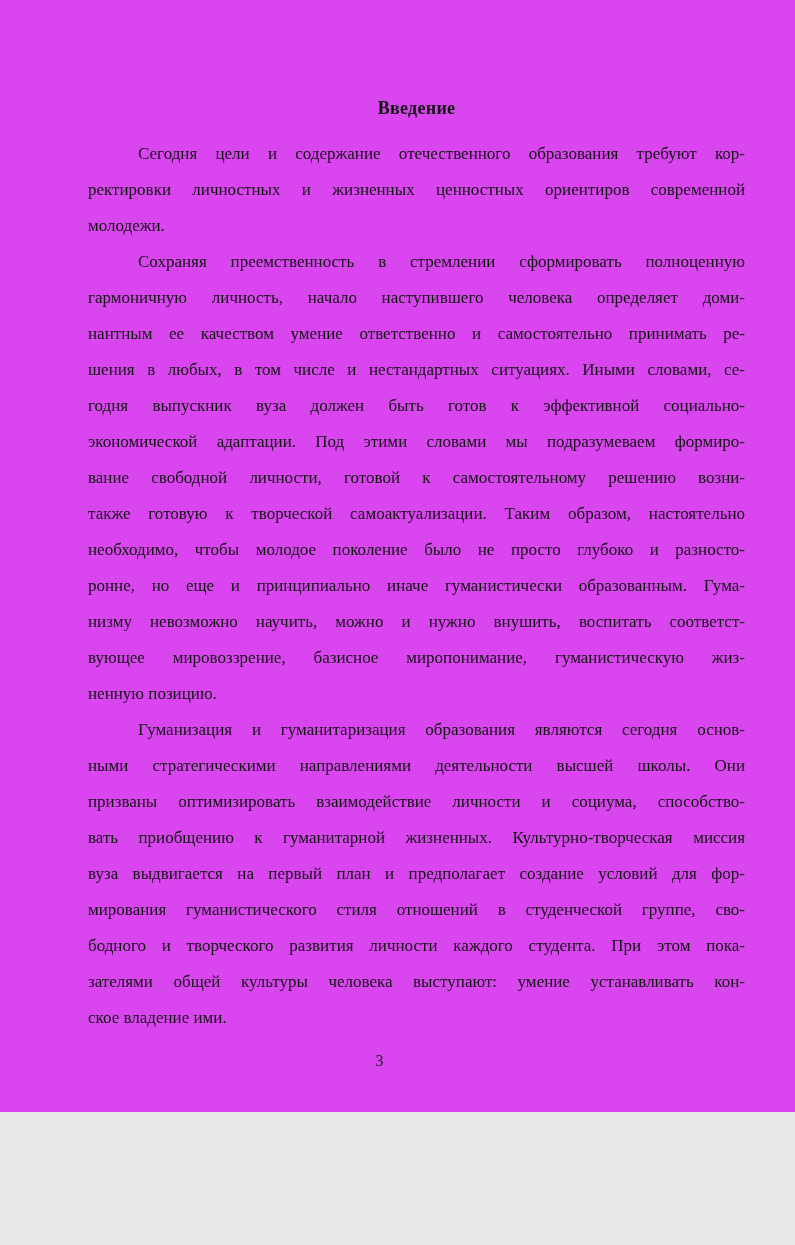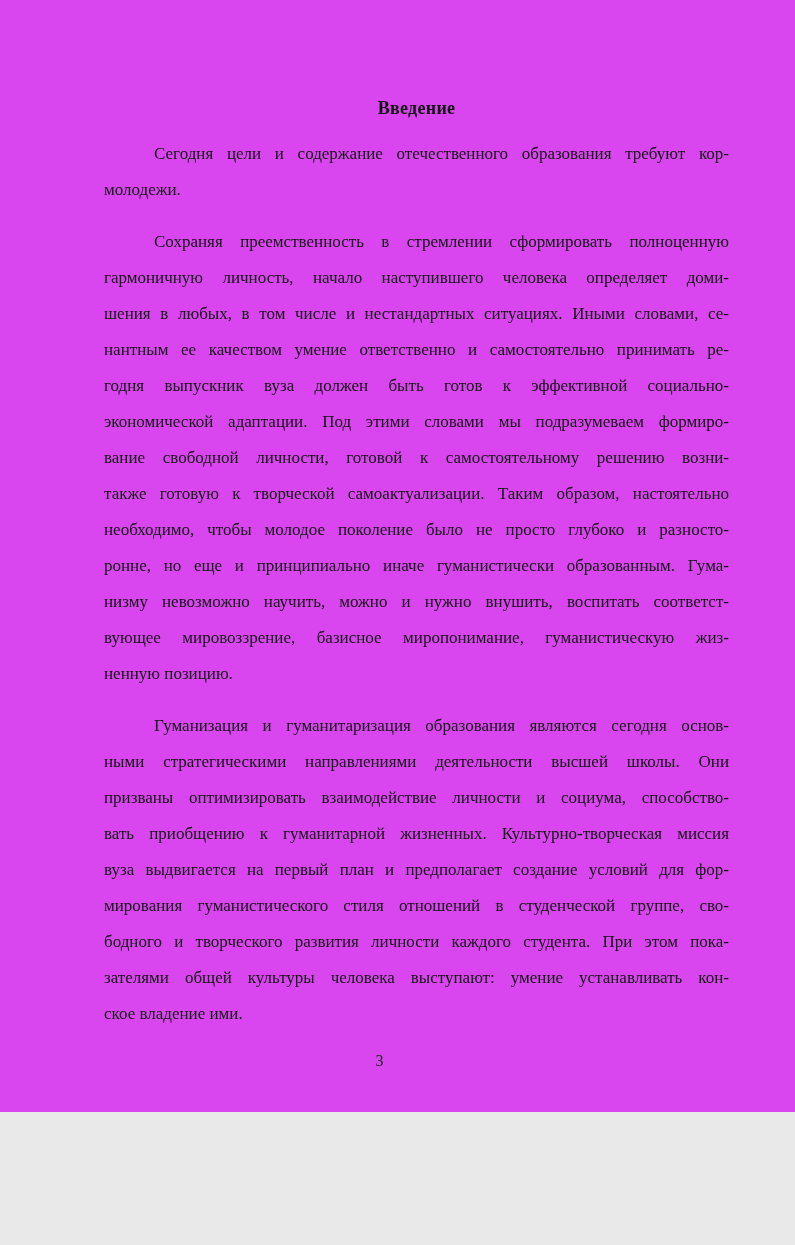--- a/index.html
+++ b/index.html
@@ -22,21 +22,21 @@
   }
   .title {
     font-size: 18px;
     font-weight: bold;
     text-align: center;
     margin: 0 0 16px 0;
     line-height: 24px;
     letter-spacing: 0.3px;
   }
   .paragraph {
-    margin: 16px;
+    margin: 0;
   }
   .line {
     line-height: 36px;
     text-align: justify;
     text-align-last: justify;
     text-justify: inter-word;
     white-space: normal;
   }
   .line.first {
     text-indent: 50px;
@@ -56,28 +56,29 @@
 </style>
 </head>
 <body>
 
 <div class="page">
 
   <h1 class="title">Введение</h1>
 
   <div class="paragraph">
     <div class="line first">Сегодня цели и содержание отечественного образования требуют кор-</div>
+    <div class="line">ректировки личностных и жизненных ценностных ориентиров современной</div>
     <div class="line last">молодежи.</div>
   </div>
 
   <div class="paragraph">
     <div class="line first">Сохраняя преемственность в стремлении сформировать полноценную</div>
     <div class="line">гармоничную личность, начало наступившего человека определяет доми-</div>
+    <div class="line">нантным ее качеством умение ответственно и самостоятельно принимать ре-</div>
     <div class="line">шения в любых, в том числе и нестандартных ситуациях. Иными словами, се-</div>
-    <div class="line">нантным ее качеством умение ответственно и самостоятельно принимать ре-</div>
     <div class="line">годня выпускник вуза должен быть готов к эффективной социально-</div>
     <div class="line">экономической адаптации. Под этими словами мы  подразумеваем формиро-</div>
     <div class="line">вание свободной личности, готовой к самостоятельному решению возни-</div>
     <div class="line">также готовую к творческой самоактуализации. Таким образом, настоятельно</div>
     <div class="line">необходимо, чтобы молодое поколение было не просто глубоко и разносто-</div>
     <div class="line">ронне, но еще и принципиально иначе гуманистически образованным. Гума-</div>
     <div class="line">низму невозможно научить, можно и нужно внушить, воспитать соответст-</div>
     <div class="line">вующее мировоззрение, базисное миропонимание, гуманистическую жиз-</div>
     <div class="line last">ненную позицию.</div>
   </div>

